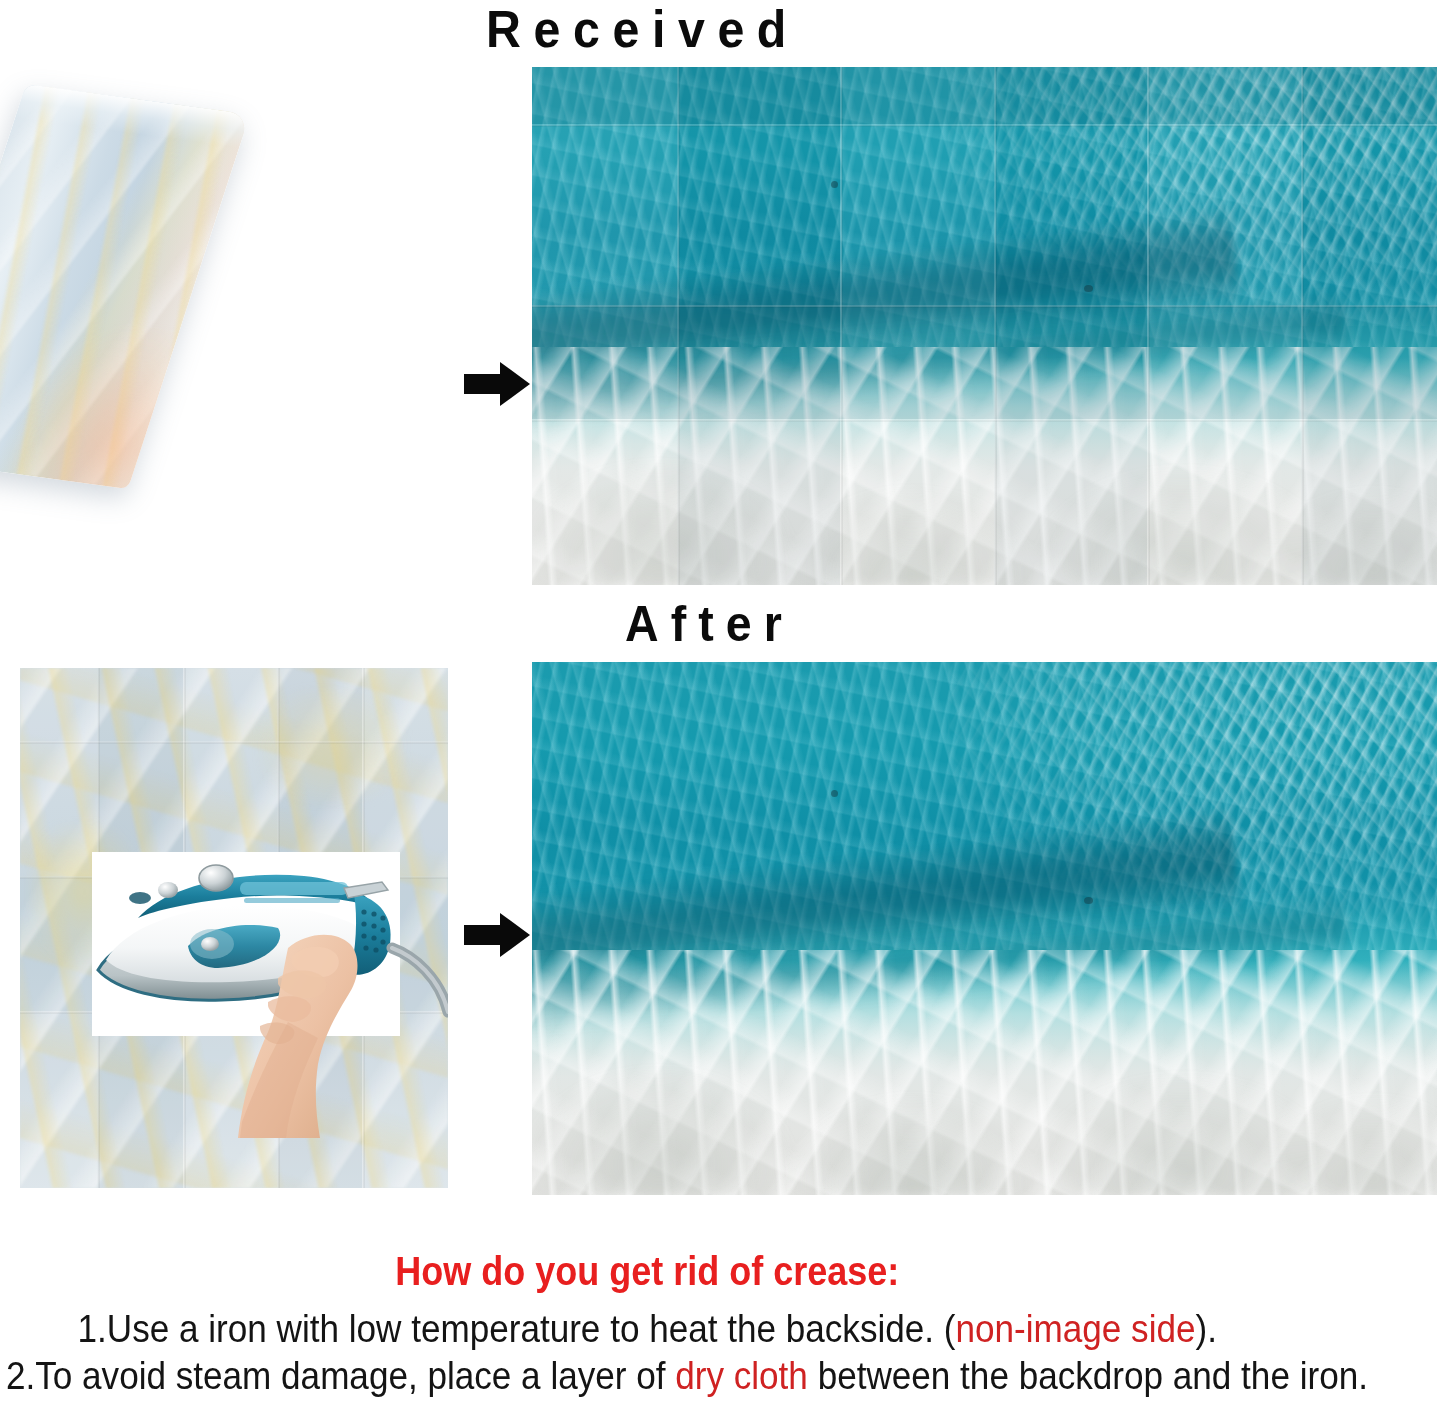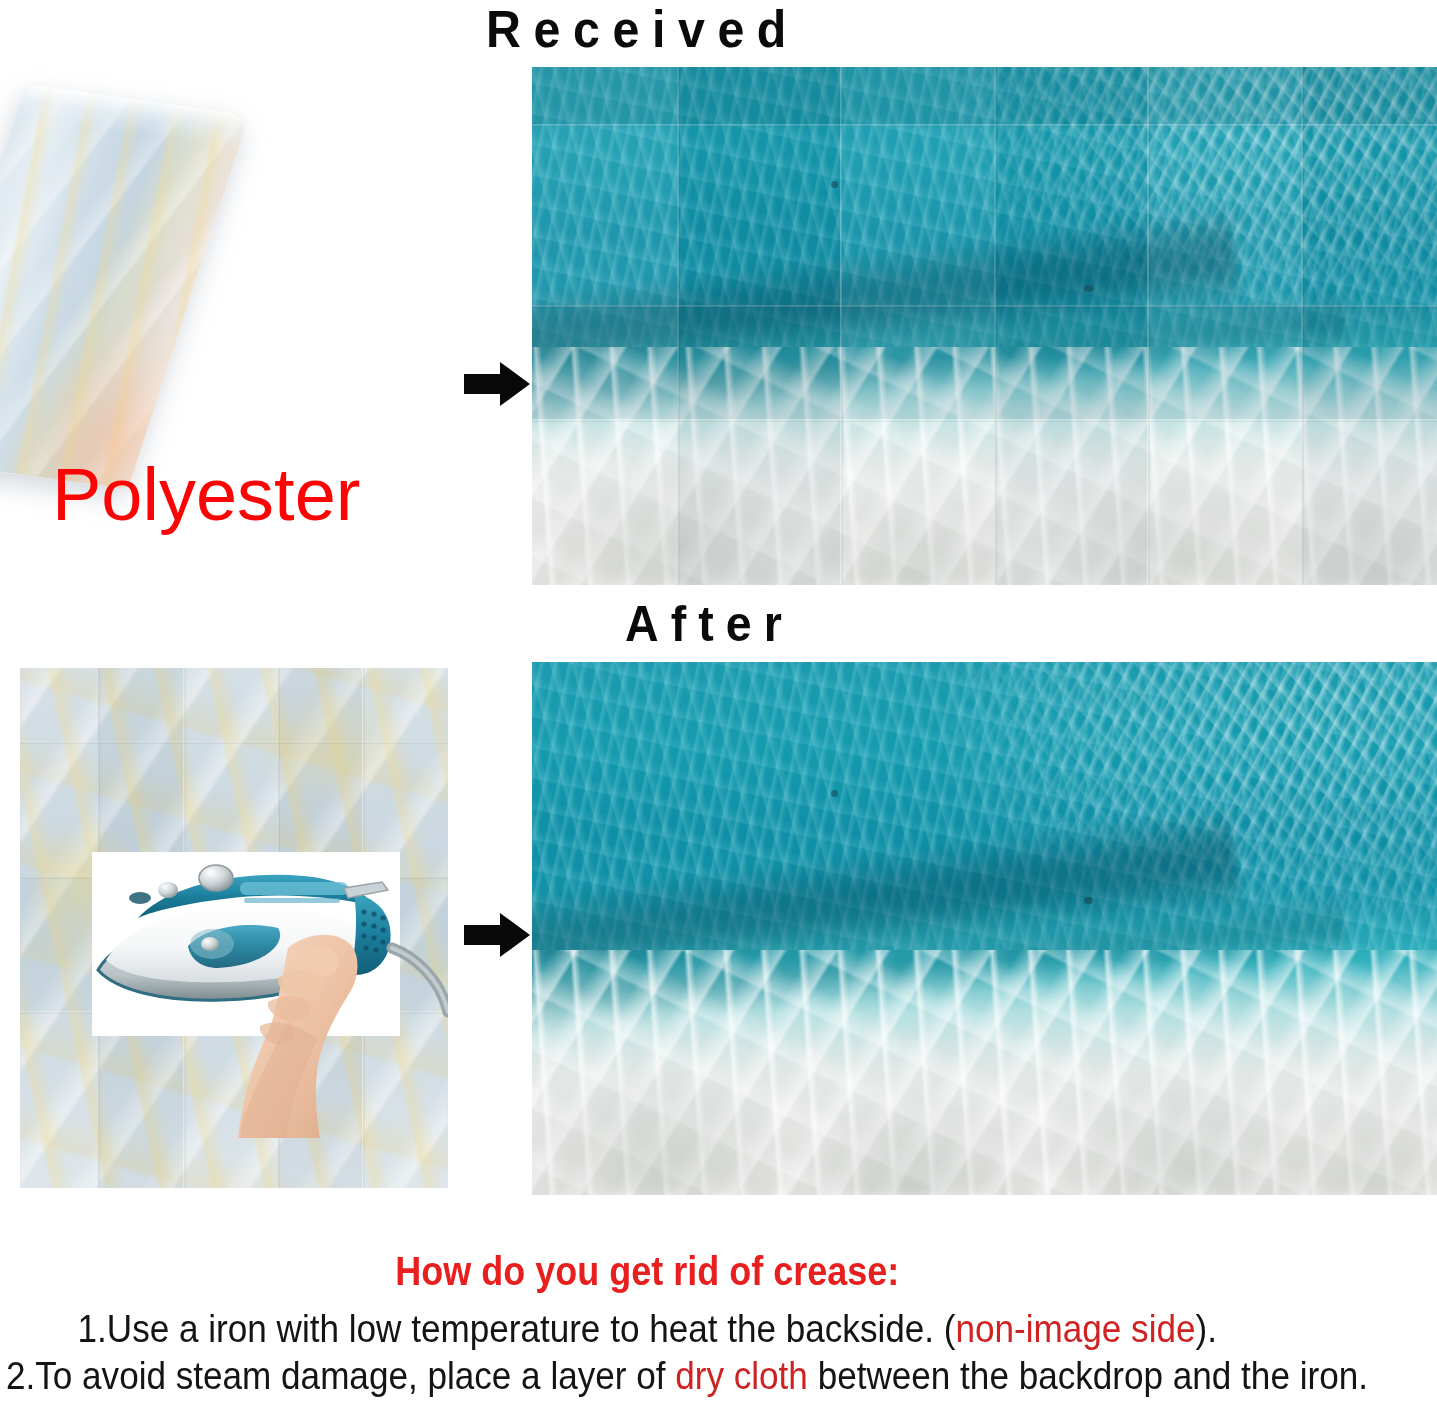--- a/index.html
+++ b/index.html
@@ -467,21 +467,20 @@
   <div class="section-title" id="received-title">Received</div>
 
   <div id="fabric-roll">
     <div class="sheet">
       <div class="veins"></div>
       <div class="warm"></div>
       <div class="curl"></div>
     </div>
   </div>
 
-  <div id="polyester-label">Polyester</div>
 
   <div class="arrow" id="arrow-received">
     <div class="shaft"></div>
     <div class="head"></div>
   </div>
 
   <div class="photo" id="photo-received">
     <div class="sea"></div>
     <div class="ripples-top"></div>
     <div class="sparkle"></div>

